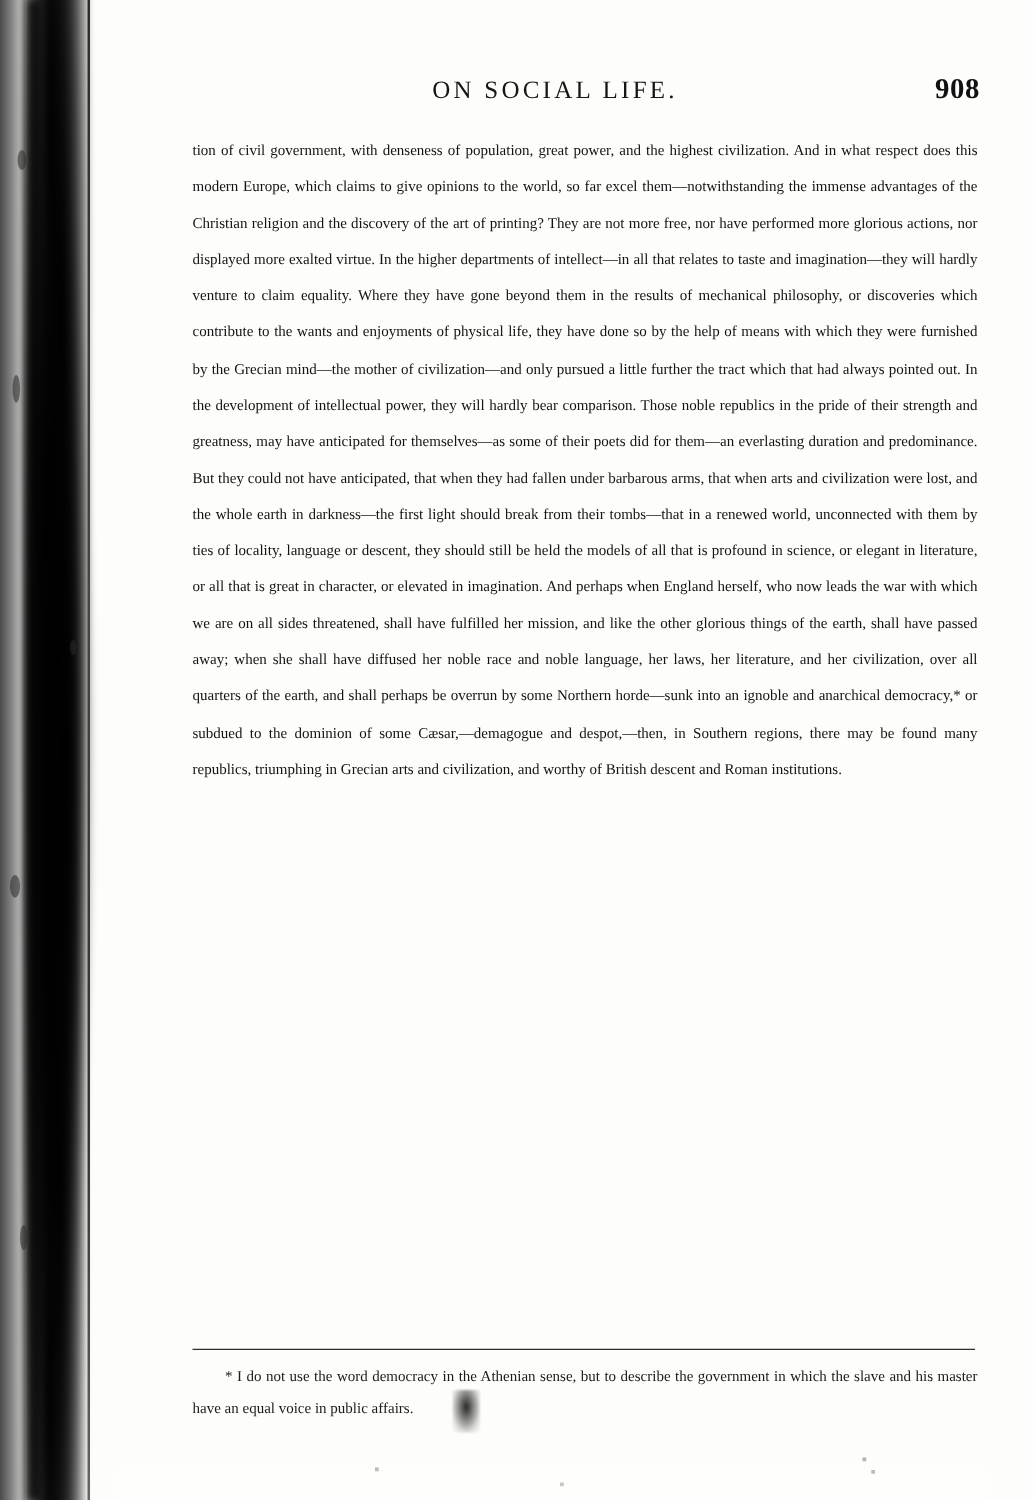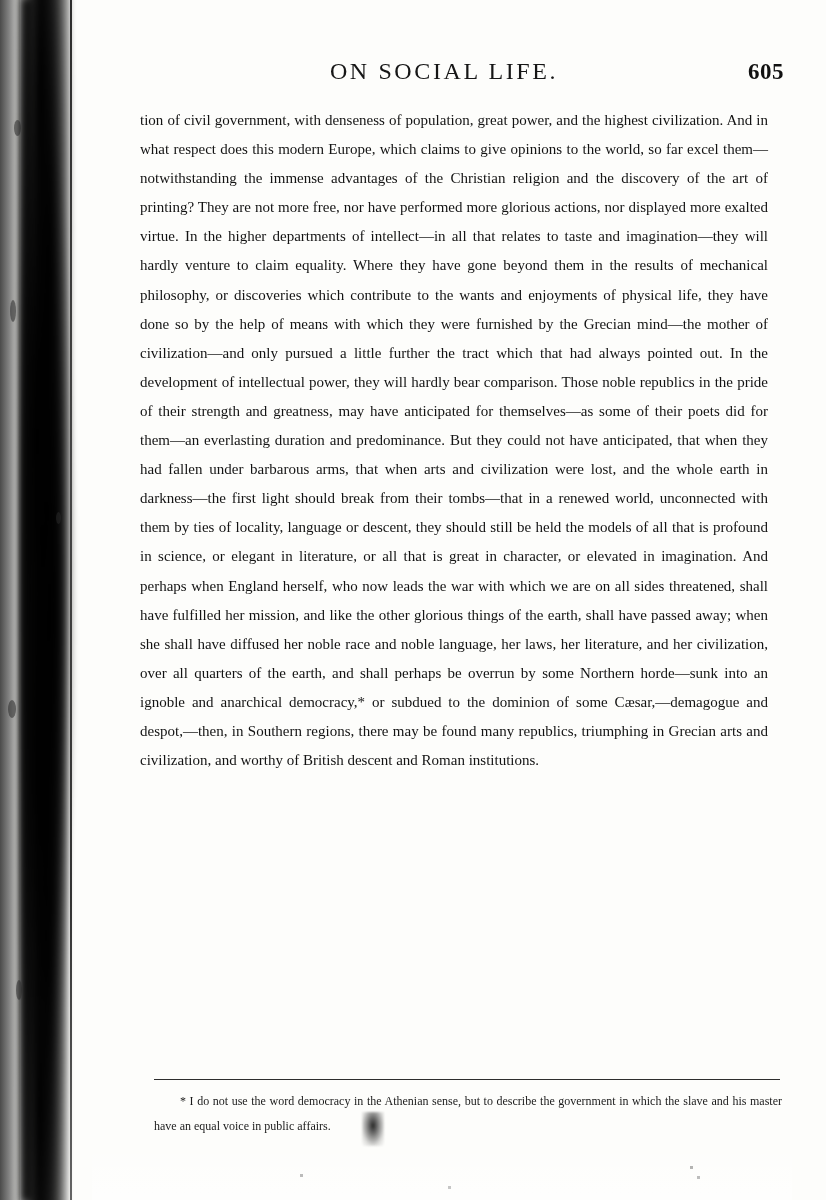--- a/index.html
+++ b/index.html
@@ -82,40 +82,40 @@
     left: 0;
     top: 58px;
     width: 692px;
     display: flex;
     align-items: baseline;
     justify-content: space-between;
   }
   .running-head {
     flex: 1;
     text-align: center;
-    font-size: 24px;
+    font-size: 20px;
     letter-spacing: 2.6px;
     font-variant: small-caps;
     text-transform: uppercase;
     padding-left: 48px;
     color: #161616;
   }
   .folio {
     font-size: 23px;
     font-weight: bold;
     color: #111;
     letter-spacing: .5px;
   }
 
   .body {
     position: absolute;
-    left: 48px;
+    left: 62px;
     top: 106px;
     width: 628px;
-    font-size: 15px;
+    font-size: 12px;
     line-height: 29.1px;
     text-align: justify;
     text-justify: inter-word;
     color: #131313;
   }
   .body p {
     margin: 0;
     text-indent: 0;
   }
 
@@ -182,21 +182,21 @@
   <div class="speck" style="left:16px;  top:980px; width:6px;  height:20px;"></div>
   <div class="tick" style="left:300px; top:1174px;"></div>
   <div class="tick" style="left:448px; top:1186px;"></div>
   <div class="tick" style="left:690px; top:1166px;"></div>
   <div class="tick" style="left:697px; top:1176px;"></div>
 
   <div class="sheet">
 
     <div class="header">
       <div class="running-head">On Social Life.</div>
-      <div class="folio">605</div>
+      <div class="folio">908</div>
     </div>
 
     <div class="body">
       <p>tion of civil government, with denseness of population, great power, and the highest civilization.   And in what respect does this modern Europe, which claims to give opinions to the world, so far excel them—notwithstanding the immense advantages of the Christian religion and the discovery of the art of printing? They are not more free, nor have performed more glorious actions, nor displayed more exalted virtue.   In the higher departments of intellect—in all that relates to taste and imagination—they will hardly venture to claim equality.   Where they have gone beyond them in the results of mechanical philosophy, or discoveries which contribute to the wants and enjoyments of physical life, they have done so by the help of means with which they were furnished by the Grecian mind—the mother of civilization—and only pursued a little further the tract which that had always pointed out.   In the development of intellectual power, they will hardly bear comparison.   Those noble republics in the pride of their strength and greatness, may have anticipated for themselves—as some of their poets did for them—an everlasting duration and predominance. But they could not have anticipated, that when they had fallen under barbarous arms, that when arts and civilization were lost, and the whole earth in darkness—the first light should break from their tombs—that in a renewed world, unconnected with them by ties of locality, language or descent, they should still be held the models of all that is profound in science, or elegant in literature, or all that is great in character, or elevated in imagination.   And perhaps when England herself, who now leads the war with which we are on all sides threatened, shall have fulfilled her mission, and like the other glorious things of the earth, shall have passed away; when she shall have diffused her noble race and noble language, her laws, her literature, and her civilization, over all quarters of the earth, and shall perhaps be overrun by some Northern horde—sunk into an ignoble and anarchical democracy,* or subdued to the dominion of some Cæsar,—demagogue and despot,—then, in Southern regions, there may be found many republics, triumphing in Grecian arts and civilization, and worthy of British descent and Roman institutions.</p>
     </div>
 
     <div class="rule"></div>
 
     <div class="footnote">
       <span class="fn-indent"></span><span>*</span>

